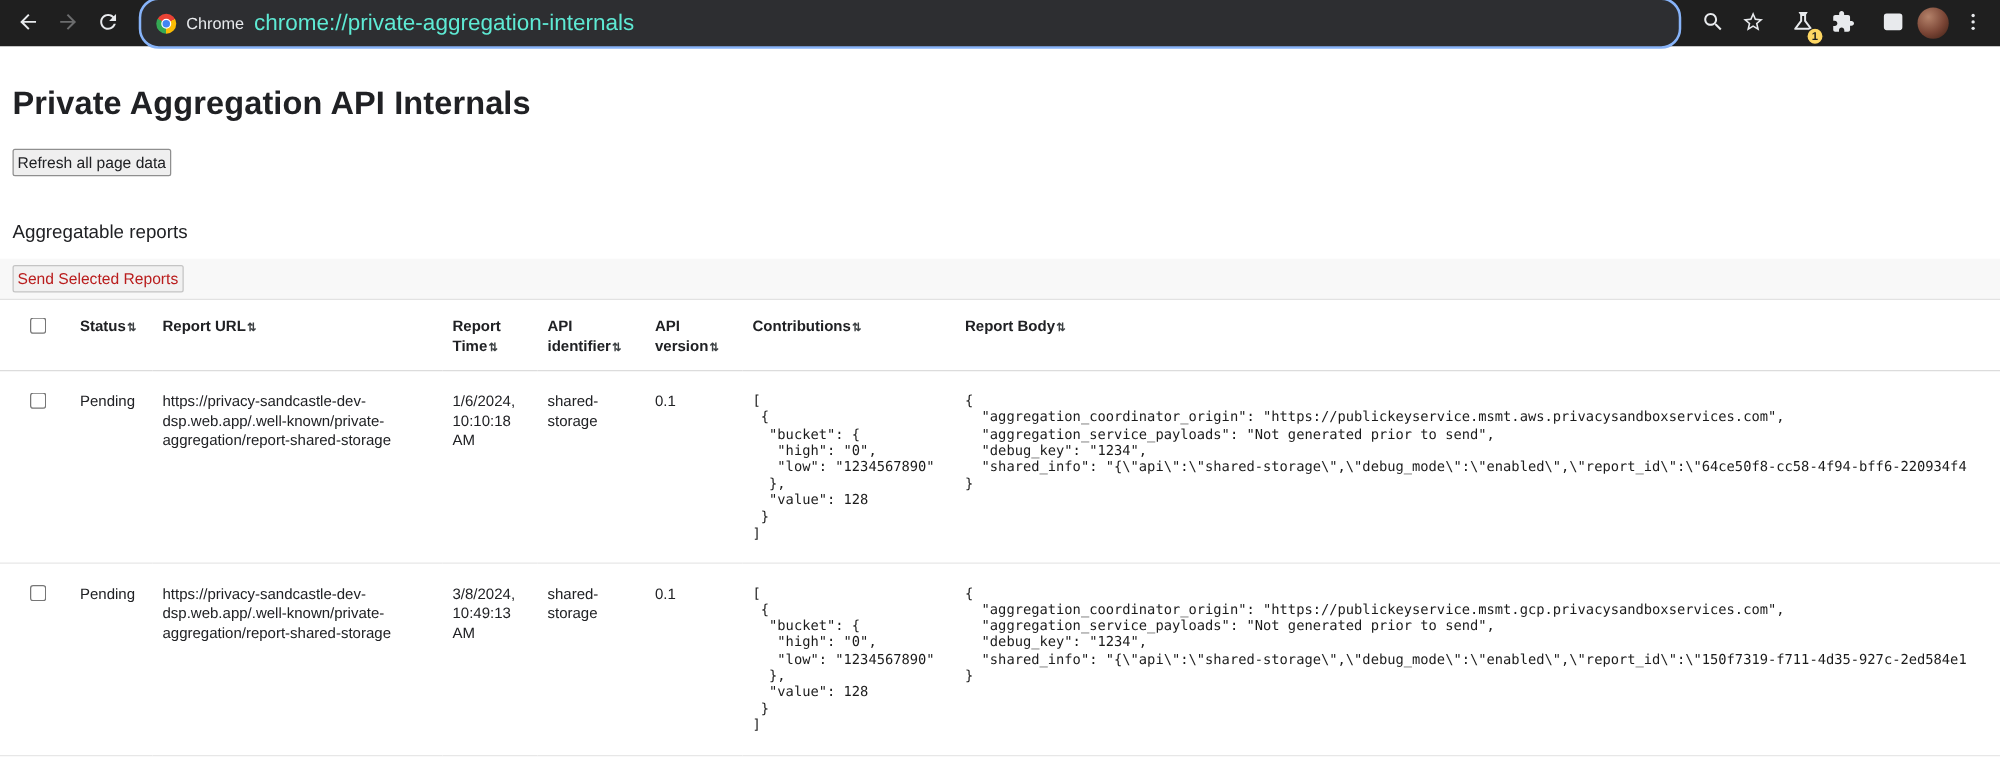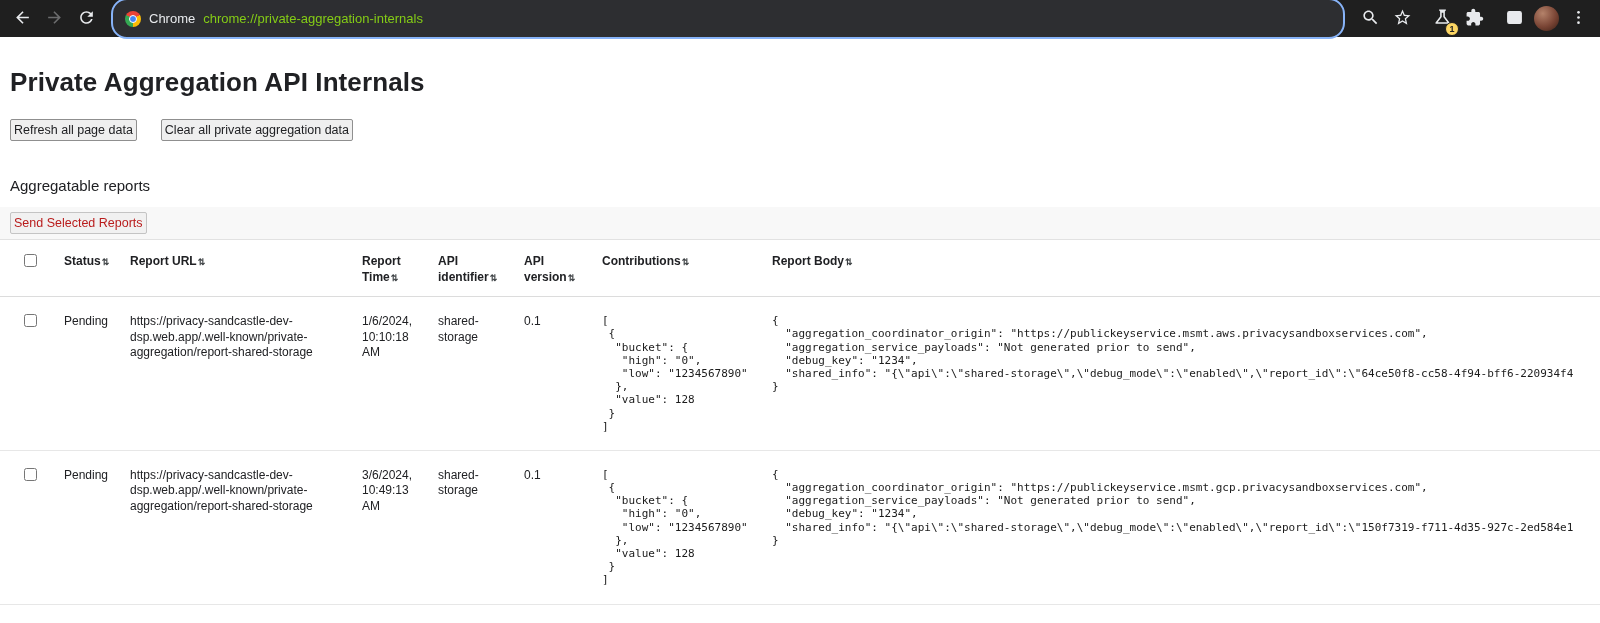--- a/index.html
+++ b/index.html
@@ -11,21 +11,21 @@
   .tool-btn { width:30px; height:30px; border-radius:50%; background:transparent; border:none;
               display:flex; align-items:center; justify-content:center; flex:0 0 auto; position:relative; cursor:pointer; }
   .tool-btn svg { width:19px; height:19px; fill:#e8eaed; }
   .tool-btn.dim svg { opacity:.38; }
   .omnibox { flex:1; height:41px; margin:0 8px; background:#2d2e31; border:2px solid #87b3f8;
              border-radius:16px; display:flex; align-items:center; padding:0 12px; gap:8px; min-width:0; cursor:text; }
   .chrome-logo { width:16px; height:16px; border-radius:50%; position:relative; flex:0 0 auto;
                  background:conic-gradient(from -60deg,#ea4335 0 120deg,#fbbc05 120deg 240deg,#34a853 240deg 360deg); }
   .chrome-logo::after { content:""; position:absolute; inset:4px; background:#4285f4; border:1px solid #fff; border-radius:50%; }
   .omni-chip { color:#e8eaed; font-size:13px; flex:0 0 auto; }
-  .omni-url  { color:#84cc16; font-size:13px; white-space:nowrap; overflow:hidden; }
+  .omni-url  { color:#5eead4; font-size:18px; white-space:nowrap; overflow:hidden; }
   .badge { position:absolute; right:-2px; bottom:-2px; min-width:14px; height:14px; padding:0 3px;
            border-radius:8px; background:#fdd663; color:#1f1f1f; font-size:9px; font-weight:700;
            display:flex; align-items:center; justify-content:center; border:1.5px solid #1f1f1f; }
   .avatar { width:25px; height:25px; border-radius:50%;
             background:radial-gradient(circle at 35% 30%, #b4826a, #7a4535 55%, #3a1e14); border:none; }
   .sep8 { margin-left:8px; }
 
   
   .page-title { font-size:26px; font-weight:700; margin:30px 10px 0; letter-spacing:.1px; }
   .actions { display:flex; gap:24px; margin:21px 10px 0; }
@@ -110,21 +110,20 @@
           <circle cx="12" cy="12" r="1.7"></circle>
           <circle cx="12" cy="18.5" r="1.7"></circle>
         </svg></span>
   </button>
 </div>
 
 <h1 class="page-title">Private Aggregation API Internals</h1>
 
 <div class="actions">
   <button class="btn">Refresh all page data</button>
-  <button class="btn">Clear all private aggregation data</button>
 </div>
 
 <h2 class="section-heading">Aggregatable reports</h2>
 
 <div class="table-toolbar">
   <button class="btn disabled" disabled="">Send Selected Reports</button>
 </div>
 
 <table>
   <colgroup>
@@ -174,21 +173,21 @@
   "aggregation_service_payloads": "Not generated prior to send",
   "debug_key": "1234",
   "shared_info": "{\"api\":\"shared-storage\",\"debug_mode\":\"enabled\",\"report_id\":\"64ce50f8-cc58-4f94-bff6-220934f4
 }</pre>
         </td>
     </tr>
     <tr>
       <td class="cb-col"><input type="checkbox" style=""></td>
       <td>Pending</td>
       <td class="url-cell">https://privacy-sandcastle-dev-dsp.web.app/.well-known/private-aggregation/report-shared-storage</td>
-      <td>3/6/2024, 10:49:13 AM</td>
+      <td>3/8/2024, 10:49:13 AM</td>
       <td>shared-storage</td>
       <td>0.1</td>
       <td>
           <pre class="json">[
  {
   "bucket": {
    "high": "0",
    "low": "1234567890"
   },
   "value": 128

